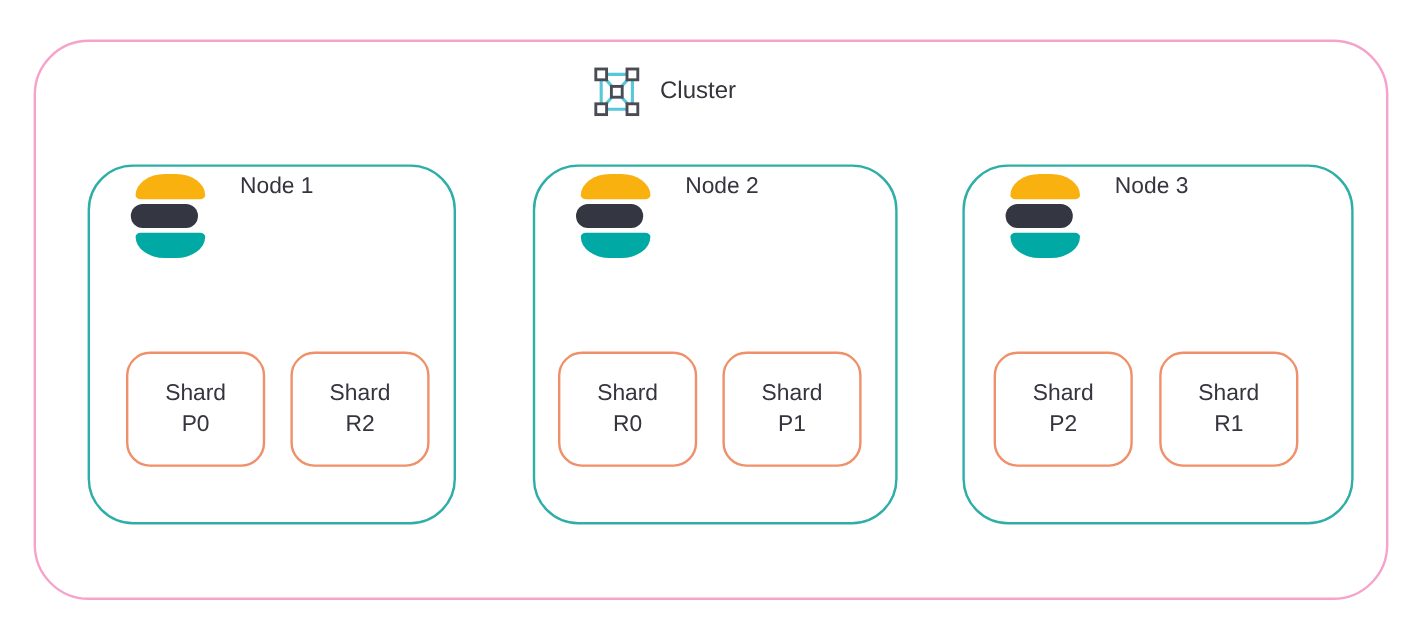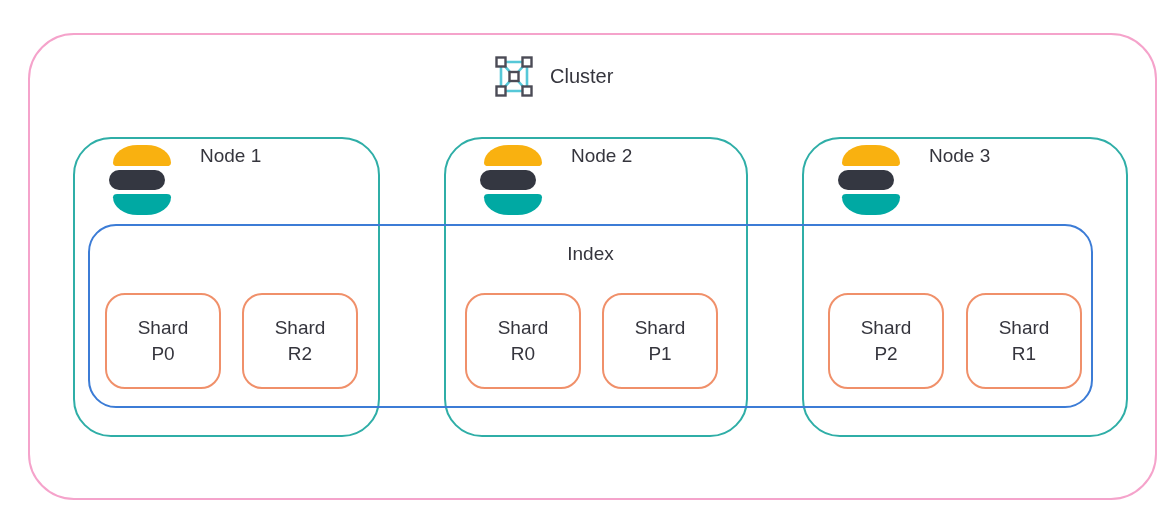--- a/index.html
+++ b/index.html
@@ -184,23 +184,20 @@
     <div class="node-header">
       <div class="es-logo">
         <div class="es-top"></div>
         <div class="es-mid"></div>
         <div class="es-bot"></div>
       </div>
       <span class="label">Node 3</span>
     </div>
   </div>
 
-  <div class="index-box">
-    <div class="index-label">Index</div>
-  </div>
 
   <div class="shard-box shard-p0">
     <span>Shard</span>
     <span>P0</span>
   </div>
   <div class="shard-box shard-r2">
     <span>Shard</span>
     <span>R2</span>
   </div>
   <div class="shard-box shard-r0">

